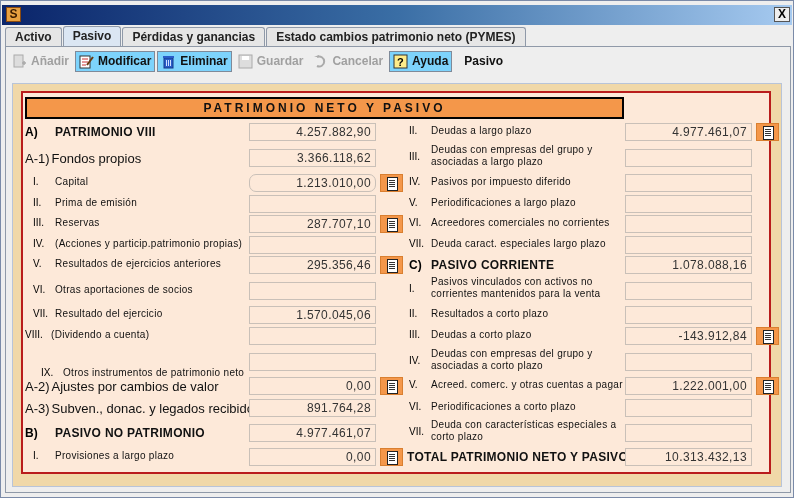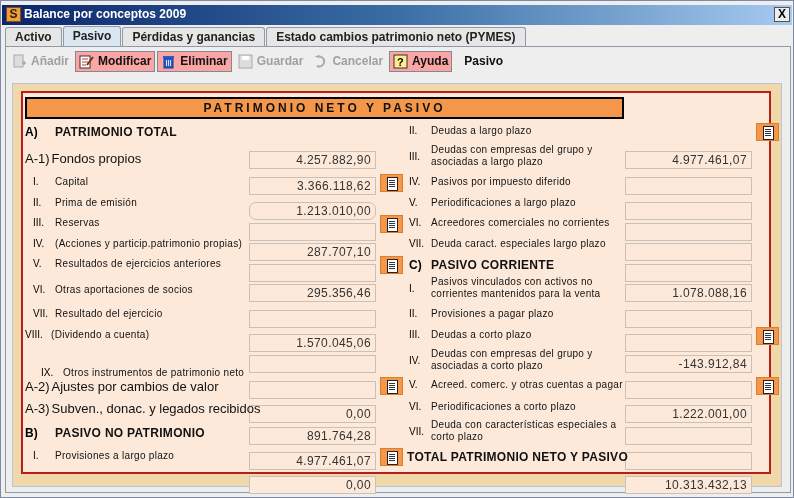--- a/index.html
+++ b/index.html
@@ -13,51 +13,50 @@
   .close-btn { position: absolute; right: 2px; top: 2px; width: 16px; height: 15px; background: #eeeeee; border: 1px solid #555;
     font: bold 12px "Liberation Sans", sans-serif; text-align: center; line-height: 13px; color: #000; }
   .tabs { position: absolute; left: 4px; top: 26px; height: 20px; display: flex; }
   .tab { height: 19px; padding: 0 9px; border: 1px solid #8f99a8; border-bottom: none; background: #e6e6e6;
     font: bold 12px "Liberation Sans", sans-serif; color: #222; line-height: 18px; margin-right: 1px; border-radius: 3px 3px 0 0; }
   .tab.active { background: #dbe6f3; height: 20px; margin-top: -1px; }
   .panel { position: absolute; left: 4px; top: 45px; width: 786px; height: 447px; border: 1px solid #8f99a8; background: #eeeeee; }
   .toolbar { position: absolute; left: 2px; top: 3px; height: 22px; display: flex; align-items: center; }
   .tbtn { height: 21px; display: flex; align-items: center; padding: 0 3px; margin-right: 2px;
     font: bold 12px "Liberation Sans", sans-serif; color: #111; border: 1px solid transparent; }
-  .tbtn.bordered { border: 1px solid #7f8a99; background: #fca5a5; }
+  .tbtn.bordered { border: 1px solid #7f8a99; background: #7dd3fc; }
   .tbtn.disabled { color: #a0a0a0; }
   .tbtn .ic { width: 15px; height: 15px; margin-right: 4px; display: inline-block; position: relative; }
   .tlabel { font: bold 12px "Liberation Sans", sans-serif; margin-left: 10px; color: #111; }
   .content { position: absolute; left: 6px; top: 36px; width: 770px; height: 404px; background: #f0d8a8;
     border: 1px solid #b8c4d8; }
   .sheet { position: absolute; left: 8px; top: 7px; width: 750px; height: 383px; background: #fde9d9; border: 2px solid #b91c1c; }
   .header-bar { position: absolute; left: 2px; top: 4px; width: 599px; height: 22px; background: #f4974a; border: 2px solid #000;
     text-align: center; font: bold 12px "Liberation Sans", sans-serif; letter-spacing: 3px; line-height: 18px; color: #111; }
   .row { position: absolute; display: flex; align-items: center; }
   .lbl { font-size: 10px; color: #111; letter-spacing: 0.3px; }
   .lbl.big { font-size: 13px; letter-spacing: 0; }
   .lbl.bold { font-weight: bold; font-size: 12px; }
   .num { display: inline-block; width: 22px; font-size: 10px; }
   .num.big { font-size: 13px; width: 24px; }
   .two { display: flex; align-items: center; }
   .two .lines { line-height: 12px; }
   .field { position: absolute; width: 127px; height: 18px; background: #fde9d9; border: 1px solid #c9c0b8;
-    text-align: right; padding-right: 4px; font-size: 12px; line-height: 16px; color: #333; letter-spacing: 0.4px; margin-top: 28px; }
+    text-align: right; padding-right: 4px; font-size: 12px; line-height: 16px; color: #333; letter-spacing: 0.4px; }
   .calc { position: absolute; width: 23px; height: 18px; background: #f4974a; border: 1px solid #d97f30; }
   .calc::before { content: ""; position: absolute; left: 6px; top: 2px; width: 9px; height: 12px; border: 1px solid #222; background: #fff; }
   .calc::after { content: ""; position: absolute; left: 8px; top: 5px; width: 6px; height: 7px;
     background: repeating-linear-gradient(to bottom, #333 0 1px, transparent 1px 2px); }
 </style>
 </head>
 <body>
 
 <div class="win">
   <div class="titlebar">
     <div class="app-icon">S</div>
-    <div class="title">Balance por conceptos 2009</div>
     <div class="close-btn">X</div>
   </div>
 
   <div class="tabs">
     <div class="tab">Activo</div>
     <div class="tab active">Pasivo</div>
     <div class="tab">Pérdidas y ganancias</div>
     <div class="tab">Estado cambios patrimonio neto (PYMES)</div>
   </div>
 
@@ -121,21 +120,21 @@
       </div>
       <span class="tlabel">Pasivo</span>
     </div>
 
     <div class="content">
       <div class="sheet">
         <div class="header-bar">PATRIMONIO NETO Y PASIVO</div>
 
         <div class="row" style="left:2px;top:32px;">
             <span class="num big" style="font-weight:bold;font-size:12px">A)</span>
-            <span class="lbl bold" style="margin-left:6px">PATRIMONIO TOTAL</span>
+            <span class="lbl bold" style="margin-left:6px">PATRIMONIO VIII</span>
           </div>
         <div class="field" style="left:226px;top:30px;">4.257.882,90</div>
 
         <div class="row" style="left:2px;top:58px;">
             <span class="lbl big">A-1)</span>
             <span class="lbl big" style="margin-left:2px">Fondos propios</span>
           </div>
         <div class="field" style="left:226px;top:56px;">3.366.118,62</div>
 
         <div class="row" style="left:10px;top:83px;">
@@ -271,21 +270,21 @@
             <span class="num">I.</span>
             <div class="lines">
               <div class="lbl">Pasivos vinculados con activos no</div>
               <div class="lbl">corrientes mantenidos para la venta</div>
             </div>
           </div>
         <div class="field" style="left:602px;top:189px;"></div>
 
         <div class="row" style="left:386px;top:215px;">
             <span class="num">II.</span>
-            <span class="lbl">Provisiones a pagar plazo</span>
+            <span class="lbl">Resultados a corto plazo</span>
           </div>
         <div class="field" style="left:602px;top:213px;"></div>
 
         <div class="row" style="left:386px;top:236px;">
             <span class="num">III.</span>
             <span class="lbl">Deudas a corto plazo</span>
           </div>
         <div class="field" style="left:602px;top:234px;">-143.912,84</div>
         <div class="calc" style="left:733px;top:234px;"></div>
 

